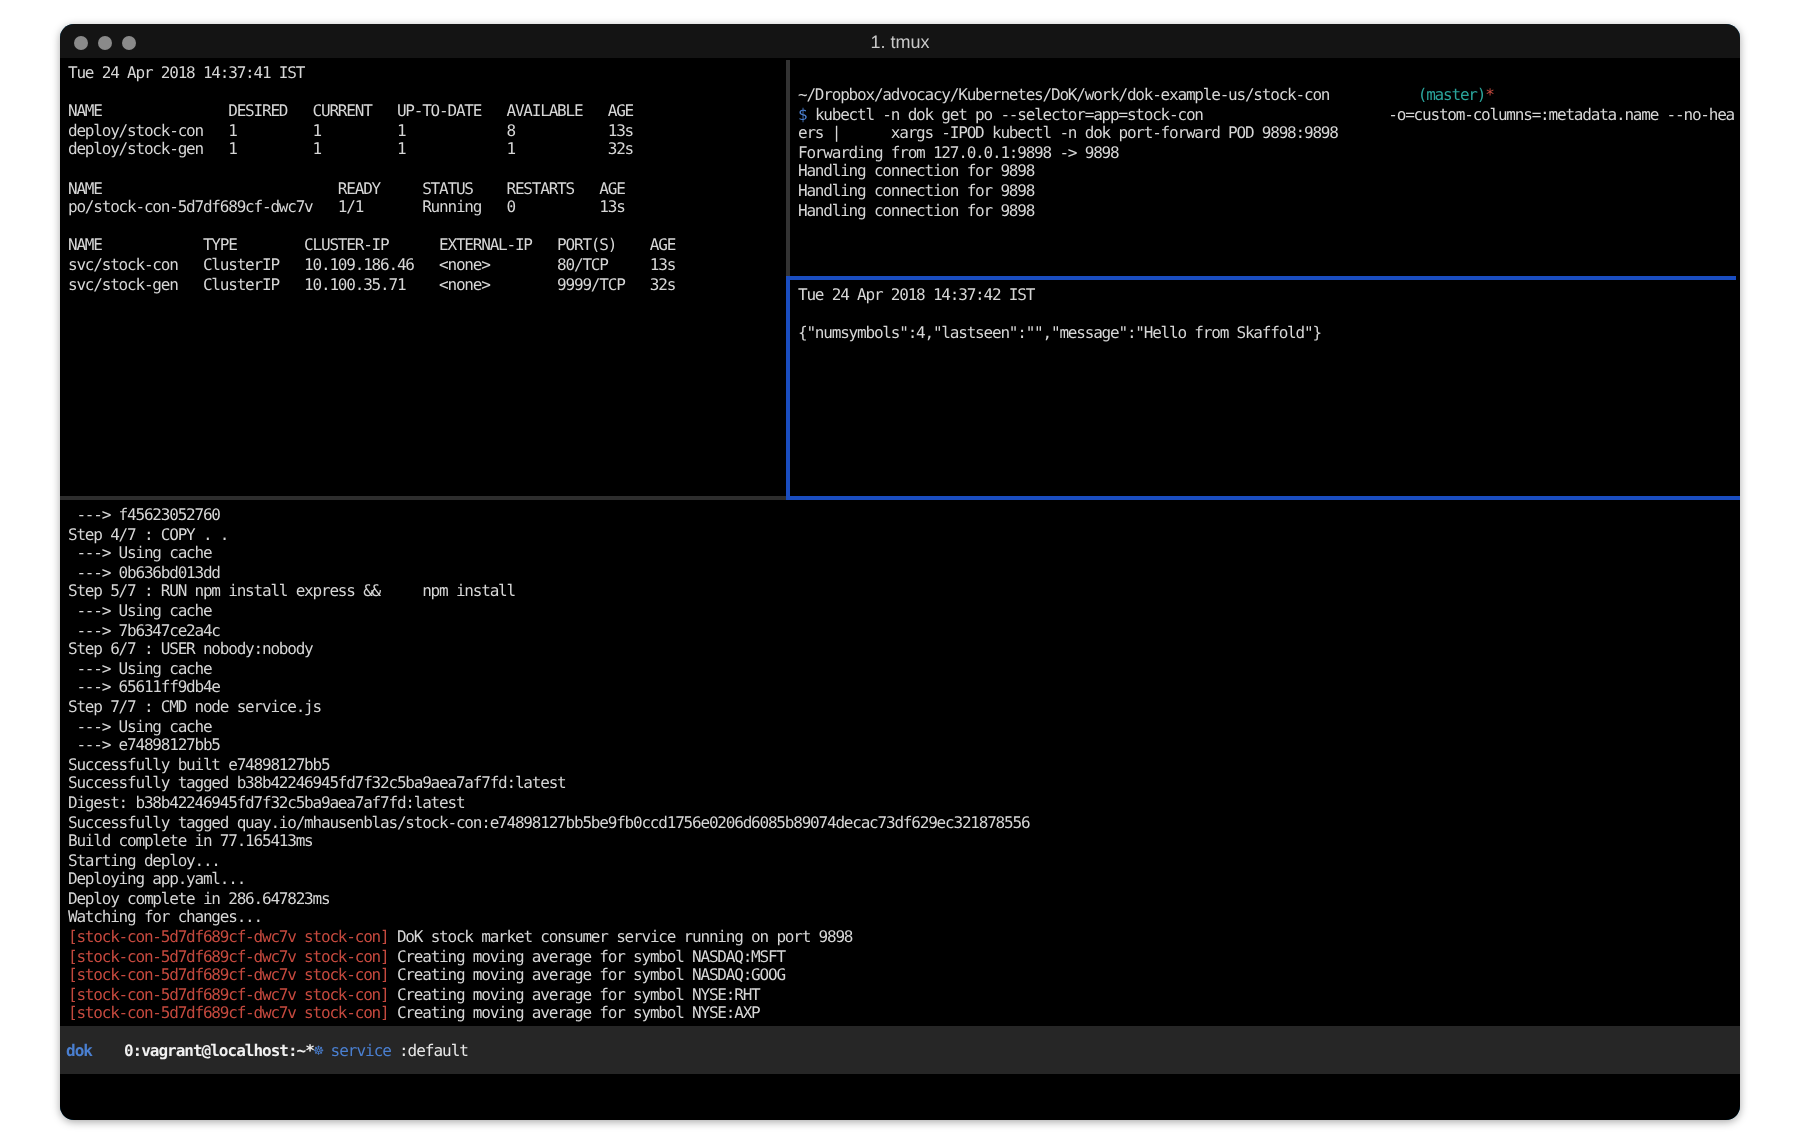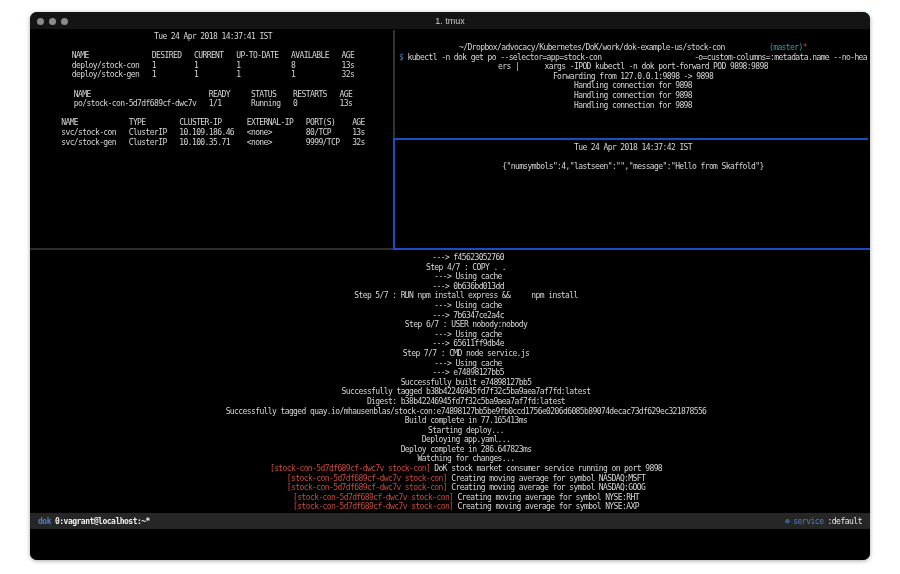--- a/index.html
+++ b/index.html
@@ -18,42 +18,42 @@
   .dot { width: 7px; height: 7px; border-radius: 50%; background: #8a8a8a; display: inline-block; }
   .titletext {
     width: 100%; text-align: center; color: #c9c9c9; font-size: 9px;
     font-family: "Liberation Sans", "DejaVu Sans", sans-serif;
   }
   .term { position: relative; width: 100%; height: 530px; background: #000; }
   .pane {
     position: absolute; overflow: hidden; color: #d6d6d6;
     font-size: 8px; letter-spacing: -0.6px; line-height: 9.6px;
   }
-  .tline { white-space: pre; text-align: center; }
+  .tline { white-space: pre; }
   .pane-tl { left: 4px;  top: 2px;   width: 358px; height: 214px; }
   .pane-tr { left: 369px; top: 13px; width: 468px; height: 93px; }
   .pane-mr { left: 369px; top: 113px; width: 468px; height: 103px; }
-  .pane-bottom { left: 4px; top: 223px; width: 832px; height: 258px; margin-left: 16px; }
+  .pane-bottom { left: 4px; top: 223px; width: 832px; height: 258px; }
   .vdiv-gray { position: absolute; left: 363px; top: 0; width: 2px; height: 108px; background: #333333; }
   .vdiv-blue { position: absolute; left: 363px; top: 108px; width: 2px; height: 112px; background: #1a4dc0; }
   .hdiv-right { position: absolute; left: 365px; top: 108px; width: 473px; height: 2px; background: #1a4dc0; }
   .hdiv-left { position: absolute; left: 0; top: 218px; width: 363px; height: 2px; background: #2d2d2d; }
   .hdiv-main { position: absolute; left: 363px; top: 218px; width: 477px; height: 2px; background: #1a4dc0; }
   .c-teal { color: #2aa39a; margin-left: 40px; }
   .c-red { color: #c5493e; }
   .c-blue { color: #4a7fd0; }
   .statusbar {
-    position: absolute; left: 0; top: 483px; width: 100%; height: 16px;
+    position: absolute; left: 0; top: 483px; width: 100%; height: 24px;
     background: #262626; color: #e8e8e8; font-size: 8px; letter-spacing: -0.5px;
-    display: flex; align-items: center; justify-content: space-between;
-    padding: 0 8px;
+    display: flex; align-items: center; justify-content: flex-start;
+    padding: 0 3px;
   }
   .status-left, .status-right { display: flex; align-items: center; gap: 4px; white-space: pre; }
   .sb-session { color: #4a7fd0; font-weight: bold; }
-  .sb-window { color: #f0f0f0; font-weight: bold; }
+  .sb-window { color: #f0f0f0; font-weight: bold; margin-left: 12px; }
   .sb-kube-icon { color: #4a7fd0; }
   .sb-kube-ctx { color: #4a7fd0; }
   .sb-kube-ns { color: #e8e8e8; }
 </style>
 </head>
 <body>
 
 <div class="window">
   <div class="titlebar">
     <div class="traffic">

